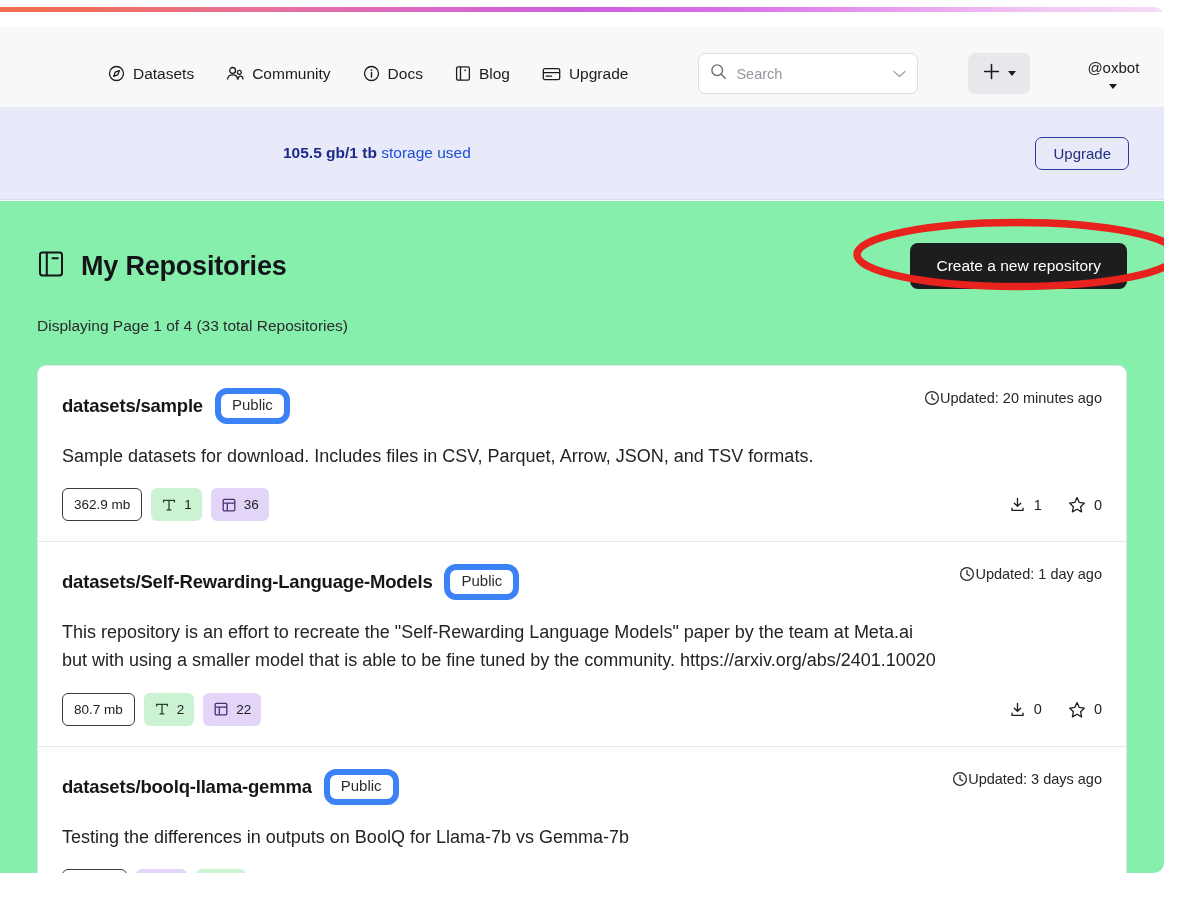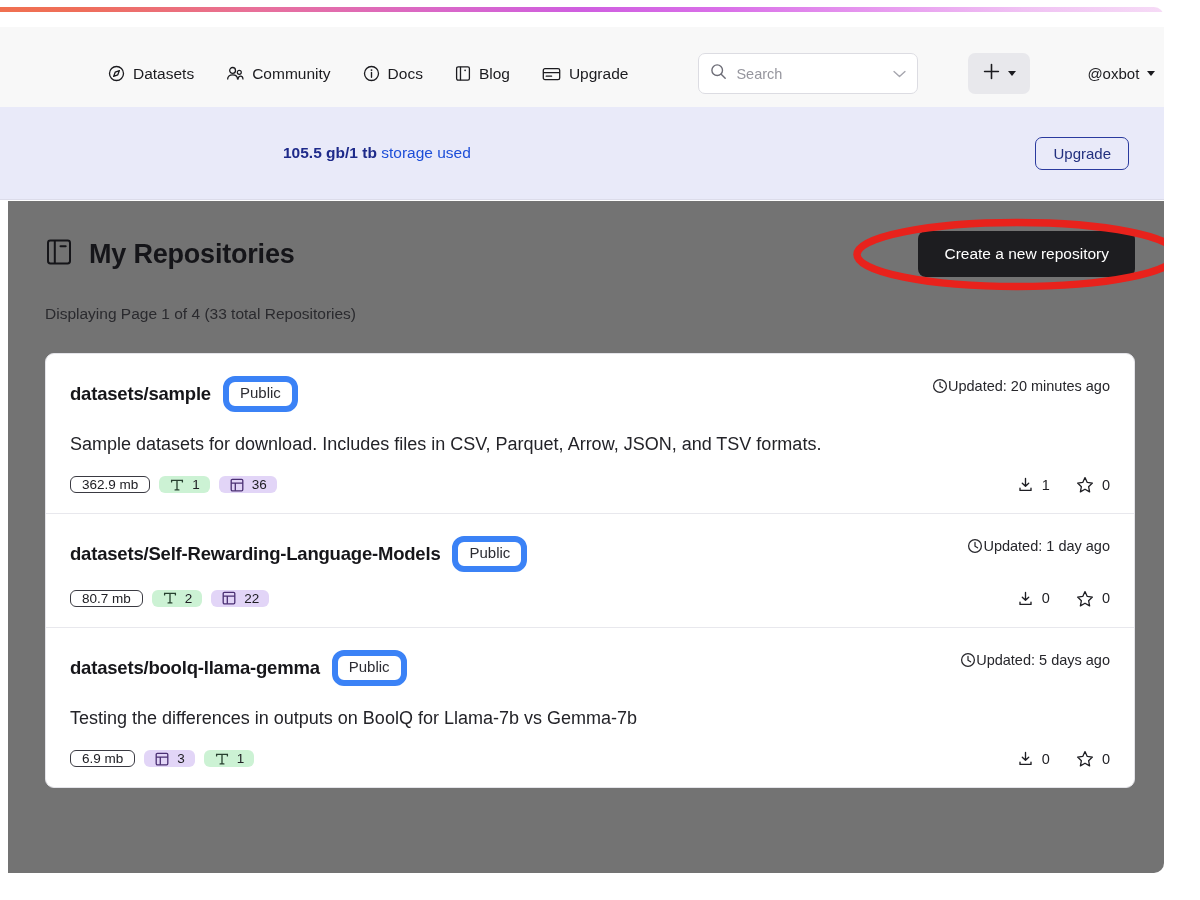--- a/index.html
+++ b/index.html
@@ -65,21 +65,21 @@
     width: 62px; height: 41px;
     background: #e8e8ec;
     border-radius: 7px;
     display: flex; align-items: center; justify-content: center;
     gap: 7px; cursor: pointer;
   }
 
   .user-menu {
     margin-left: 25px;
     display: flex; align-items: center; gap: 8px;
-    font-size: 15px; color: #1b1b1f; cursor: pointer;
+    font-size: 15px; color: #1b1b1f; cursor: pointer; flex-direction: column;
   }
 
   .caret-dn {
     width: 0; height: 0;
     border-left: 4.5px solid transparent;
     border-right: 4.5px solid transparent;
     border-top: 5.5px solid #1b1b1f;
   }
 
   
@@ -102,24 +102,24 @@
     border: 1px solid #2a3a9e;
     border-radius: 7px;
     background: transparent;
     color: #22307f; font-size: 15px;
     font-family: "Liberation Sans", sans-serif;
     cursor: pointer;
   }
 
   
   .main {
-    position: absolute; left: 8px; top: 194px;
+    position: absolute; left: 0; top: 194px;
     width: 1164px; height: 672px;
-    background: #737373;
-    padding: 0 37px;
+    background: #86efac;
+    padding: 12px 37px;
   }
 
   .page-head {
     display: flex; align-items: center;
     justify-content: space-between;
     padding-top: 30px;
   }
   .title-row { display: flex; align-items: center; gap: 15px; }
   .page-title { font-size: 27px; font-weight: 700; color: #151519; letter-spacing: -0.2px; }
 
@@ -177,21 +177,21 @@
   }
 
   .repo-bottom {
     margin-top: 18px;
     display: flex; align-items: center;
     justify-content: space-between;
   }
   .badges { display: flex; align-items: center; gap: 9px; }
   .badge {
     display: flex; align-items: center; gap: 7px;
-    height: 17px; padding: 0 10px;
+    height: 33px; padding: 0 10px;
     border-radius: 6px; font-size: 13.5px;
     color: #202025;
   }
   .badge-size { border: 1px solid #3a3a42; background: #fff; padding: 0 11px; }
   .badge-text { background: #ccf2d4; }
   .badge-table { background: #e2d5f7; }
 
   .stats { display: flex; align-items: center; gap: 26px; }
   .stat {
     display: flex; align-items: center; gap: 8px;
@@ -402,20 +402,21 @@
             <div class="updated">
               <span style="display: flex;">
                 <svg width="16" height="16" viewBox="0 0 16 16">
                   <circle cx="8" cy="8" r="6.4" fill="none" stroke="#26262b" stroke-width="1.25"></circle>
                   <path d="M8 4.4 V8.2 L10.6 9.8" fill="none" stroke="#26262b" stroke-width="1.25" stroke-linecap="round" stroke-linejoin="round"></path>
                 </svg>
               </span>
               <span>Updated: 1 day ago</span>
             </div>
           </div>
+          <div class="repo-desc">This repository is an effort to recreate the "Self-Rewarding Language Models" paper by the team at Meta.ai but with using a smaller model that is able to be fine tuned by the community. https://arxiv.org/abs/2401.10020</div>
           <div class="repo-bottom">
             <div class="badges">
               <span class="badge badge-size">80.7 mb</span>
               <span class="badge badge-text">
                 <span style="display: flex;">
                   <svg width="16" height="16" viewBox="0 0 16 16">
                     <path d="M2.6 3.3 h10.8 M8 3.3 v9.6 M6.1 12.9 h3.8" stroke="#27402f" stroke-width="1.3" stroke-linecap="round" fill="none"></path>
                     <path d="M2.6 3.3 v1.6 M13.4 3.3 v1.6" stroke="#27402f" stroke-width="1.3" stroke-linecap="round"></path>
                   </svg>
                 </span>
@@ -458,21 +459,21 @@
               <span class="repo-name">datasets/boolq-llama-gemma</span>
               <span class="visibility">Public</span>
             </div>
             <div class="updated">
               <span style="display: flex;">
                 <svg width="16" height="16" viewBox="0 0 16 16">
                   <circle cx="8" cy="8" r="6.4" fill="none" stroke="#26262b" stroke-width="1.25"></circle>
                   <path d="M8 4.4 V8.2 L10.6 9.8" fill="none" stroke="#26262b" stroke-width="1.25" stroke-linecap="round" stroke-linejoin="round"></path>
                 </svg>
               </span>
-              <span>Updated: 5 days ago</span>
+              <span>Updated: 3 days ago</span>
             </div>
           </div>
           <div class="repo-desc">Testing the differences in outputs on BoolQ for Llama-7b vs Gemma-7b</div>
           <div class="repo-bottom">
             <div class="badges">
               <span class="badge badge-size">6.9 mb</span>
               <span class="badge badge-table">
                 <span style="display: flex;">
                   <svg width="16" height="16" viewBox="0 0 16 16">
                     <rect x="2.2" y="2.4" width="11.6" height="11.4" rx="1.2" fill="none" stroke="#4a2f73" stroke-width="1.3"></rect>

